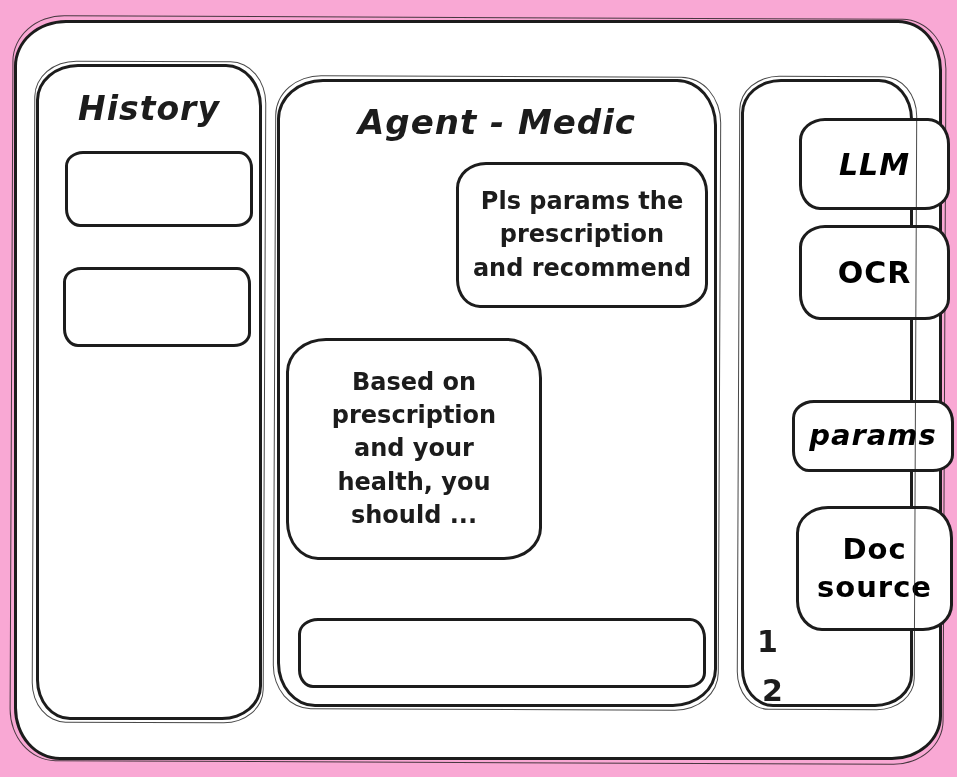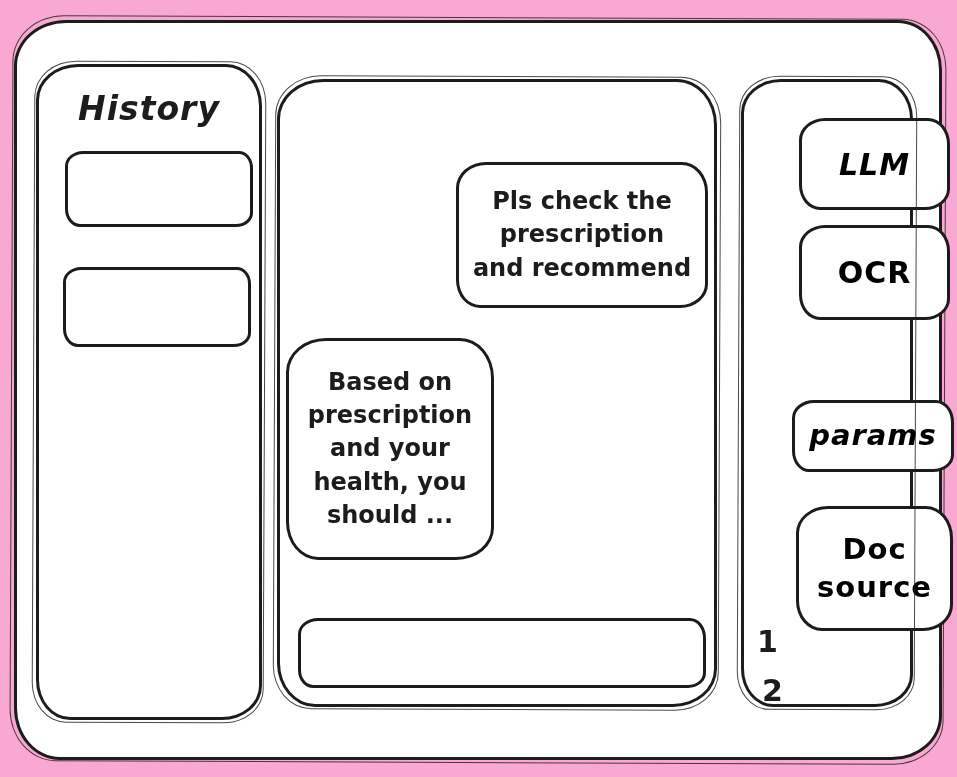--- a/index.html
+++ b/index.html
@@ -81,21 +81,21 @@
     font-weight: 600;
     line-height: 1.38;
     white-space: pre-line;
     padding: 6px 10px;
   }
   .bubble.user {
     left: 176px; top: 80px; width: 252px; height: 146px;
     border-radius: 30px 26px 28px 24px / 26px 30px 24px 28px;
   }
   .bubble.assistant {
-    left: 6px; top: 256px; width: 208px; height: 222px;
+    left: 6px; top: 256px; width: 256px; height: 222px;
     border-radius: 40px 34px 38px 32px / 34px 40px 32px 38px;
   }
   .chat-input {
     position: absolute;
     left: 18px; top: 536px; width: 408px; height: 70px;
     border-radius: 20px 16px 18px 15px / 16px 20px 15px 18px;
     font-size: 22px;
     padding: 0 16px;
     outline: none;
   }
@@ -149,21 +149,22 @@
 
   <div class="sk frame dbl"></div>
 
   <aside class="sk history-panel dbl">
     <div class="history-title">History</div>
     <div class="sk history-item one"></div>
     <div class="sk history-item two"></div>
   </aside>
 
   <main class="sk chat-panel dbl">
-    <div class="sk bubble user">Pls check the
+    <div class="chat-title">Agent - Medic</div>
+    <div class="sk bubble user">Pls params the
 prescription
 and recommend</div>
     <div class="sk bubble assistant">Based on
 prescription
 and your
 health, you
 should ...</div>
     <input class="sk chat-input" type="text" value="" style="">
   </main>
 

